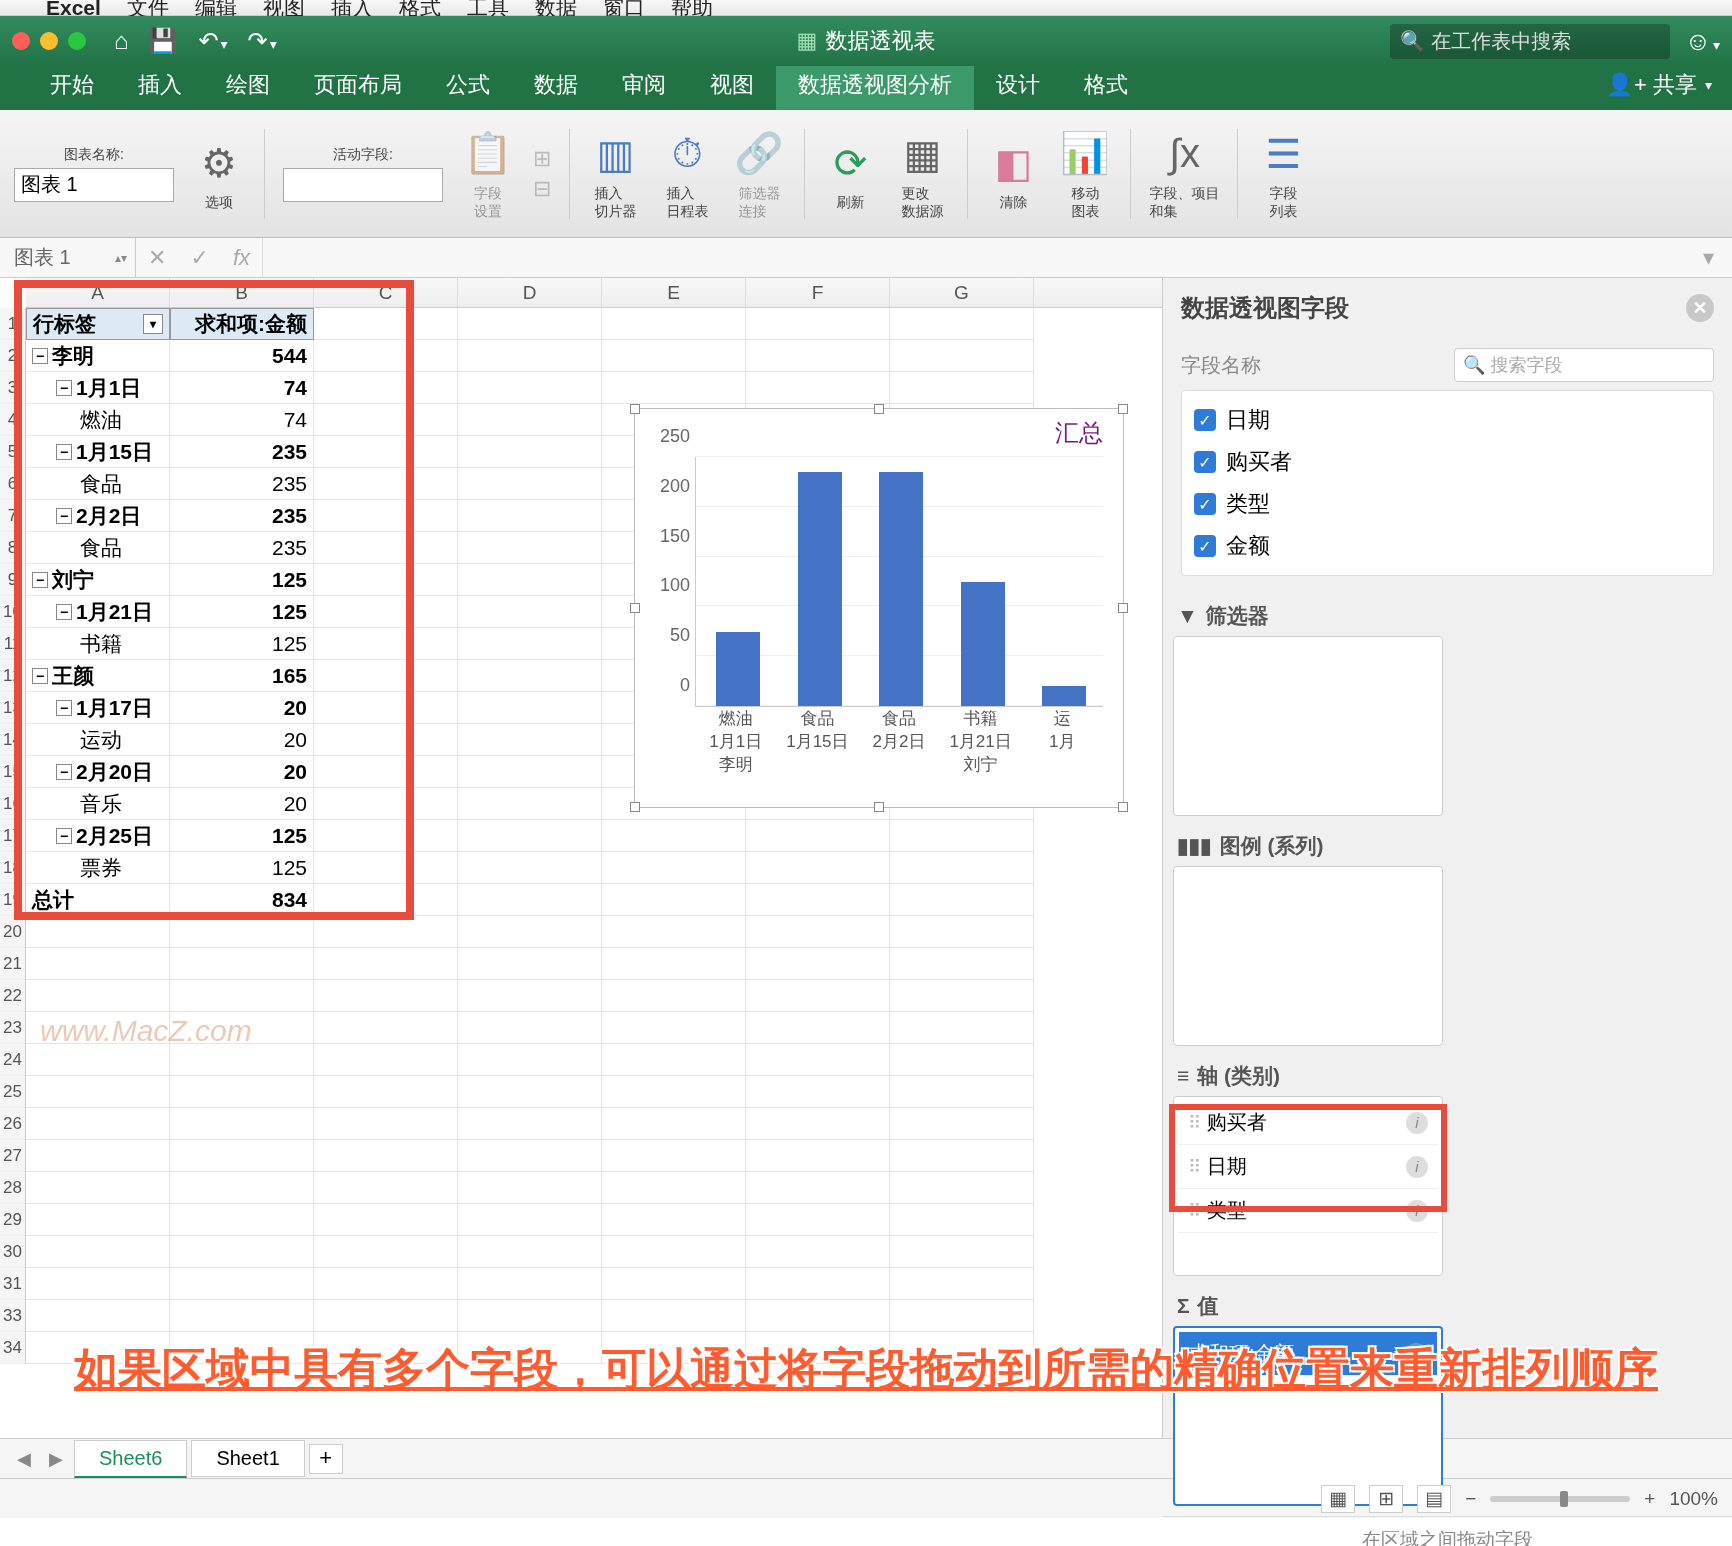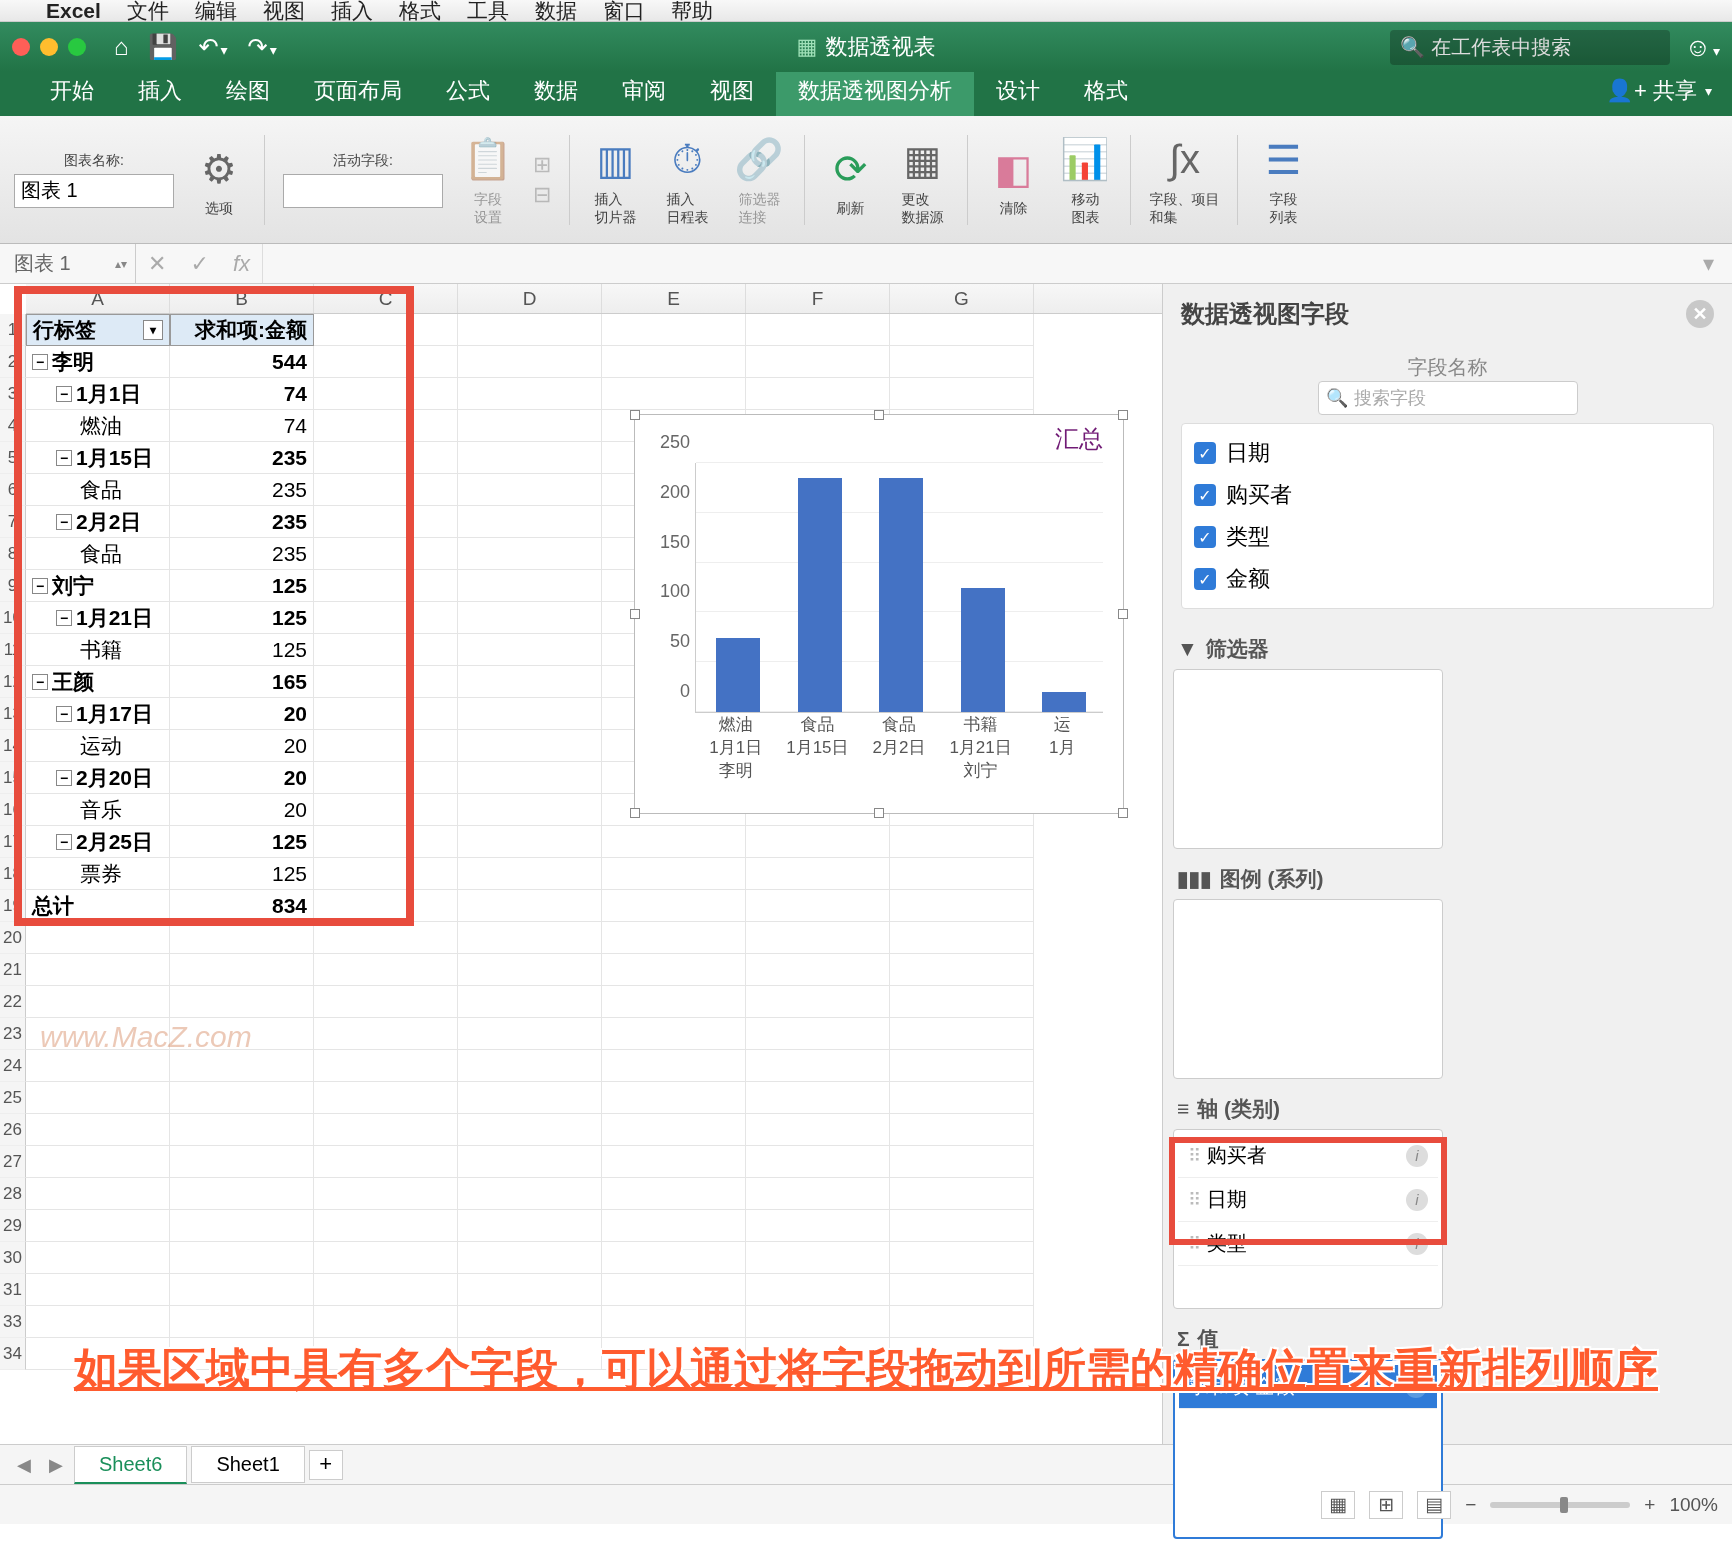--- a/index.html
+++ b/index.html
@@ -1,19 +1,19 @@
 <!DOCTYPE html>
 <html><head>
 <meta charset="utf-8">
 <style>
 * { margin: 0; padding: 0; box-sizing: border-box; font-family: -apple-system, "Helvetica Neue", Arial, sans-serif; }
 body { background: #fff; width: 1732px; height: 1546px; overflow: hidden; font-size: 20px; }
 
 
-.mac-menubar { height: 22px; background: linear-gradient(#f8f8f8,#e8e8e8); display: flex; align-items: center; padding: 0 20px; gap: 26px; font-size: 21px; color: #222; border-bottom: 1px solid #ccc; }
+.mac-menubar { height: 16px; background: linear-gradient(#f8f8f8,#e8e8e8); display: flex; align-items: center; padding: 0 20px; gap: 26px; font-size: 21px; color: #222; border-bottom: 1px solid #ccc; }
 .apple-logo { font-size: 24px; }
 
 
 .titlebar { height: 50px; background: linear-gradient(#328b5f,#217346); display: flex; align-items: center; padding: 0 12px; color: #fff; position: relative; }
 .traffic { display: flex; gap: 10px; margin-right: 18px; }
 .tl { width: 18px; height: 18px; border-radius: 50%; }
 .tl.r { background:#ff5f57; } .tl.y { background:#ffbd2e; } .tl.g { background:#28c940; }
 .qat { display: flex; gap: 20px; align-items: center; margin-left: 10px; font-size: 24px; }
 .doc-title { position: absolute; left: 50%; transform: translateX(-50%); display: flex; align-items: center; gap: 8px; font-size: 22px; }
 .search-box { margin-left: auto; background: rgba(0,0,0,0.25); border-radius: 4px; padding: 4px 10px; width: 280px; color: #ddd; display: flex; align-items: center; gap: 6px; }
@@ -69,21 +69,21 @@
 .y-tick { position: absolute; left: -50px; width: 44px; text-align: right; font-size: 18px; color: #666; transform: translateY(-50%); }
 .gridline { position: absolute; left:0; right:0; border-top: 1px solid #eee; }
 .bar { position: absolute; bottom: 0; width: 44px; background: #4472c4; }
 .x-labels { display: flex; margin-left: 60px; margin-right: 20px; }
 .x-lbl { flex: 1; text-align: center; font-size: 17px; color: #555; }
 
 
 .fp-header { padding: 14px 18px; font-size: 24px; font-weight: bold; color: #444; display: flex; justify-content: space-between; align-items: center; }
 .fp-close { width: 28px; height: 28px; border-radius: 50%; background: #c8c8c8; color: #fff; display: flex; align-items: center; justify-content: center; font-size: 18px; }
 .fp-section { padding: 10px 18px; }
-.fp-label { color: #888; font-size: 20px; margin-bottom: 8px; display: flex; justify-content: space-between; align-items: center; flex-direction: column; }
+.fp-label { color: #888; font-size: 20px; margin-bottom: 8px; display: flex; justify-content: space-between; align-items: center; }
 .fp-search { width: 260px; border: 1px solid #ccc; border-radius: 4px; padding: 4px 8px; font-size: 18px; color: #aaa; background: #fff; }
 .field-list { background: #fff; border: 1px solid #ddd; border-radius: 4px; padding: 8px 12px; }
 .field-item { display: flex; align-items: center; gap: 10px; padding: 6px 0; font-size: 22px; }
 .chk { width: 22px; height: 22px; background: #2f7bd8; border-radius: 4px; color: #fff; display: flex; align-items: center; justify-content: center; font-size: 16px; }
 
 .fp-zones { display: flex; flex-wrap: wrap; padding: 10px; gap: 10px; flex: 1; }
 .zone { width: 270px; display: flex; flex-direction: column; }
 .zone-hdr { font-size: 21px; font-weight: bold; color: #555; padding: 6px 4px; display: flex; align-items: center; gap: 8px; }
 .zone-body { flex: 1; background: #fff; border: 1px solid #ccc; border-radius: 4px; min-height: 180px; padding: 4px; }
 .zone-item { padding: 8px 10px; font-size: 20px; border-bottom: 1px solid #eee; display: flex; align-items: center; justify-content: space-between; }

